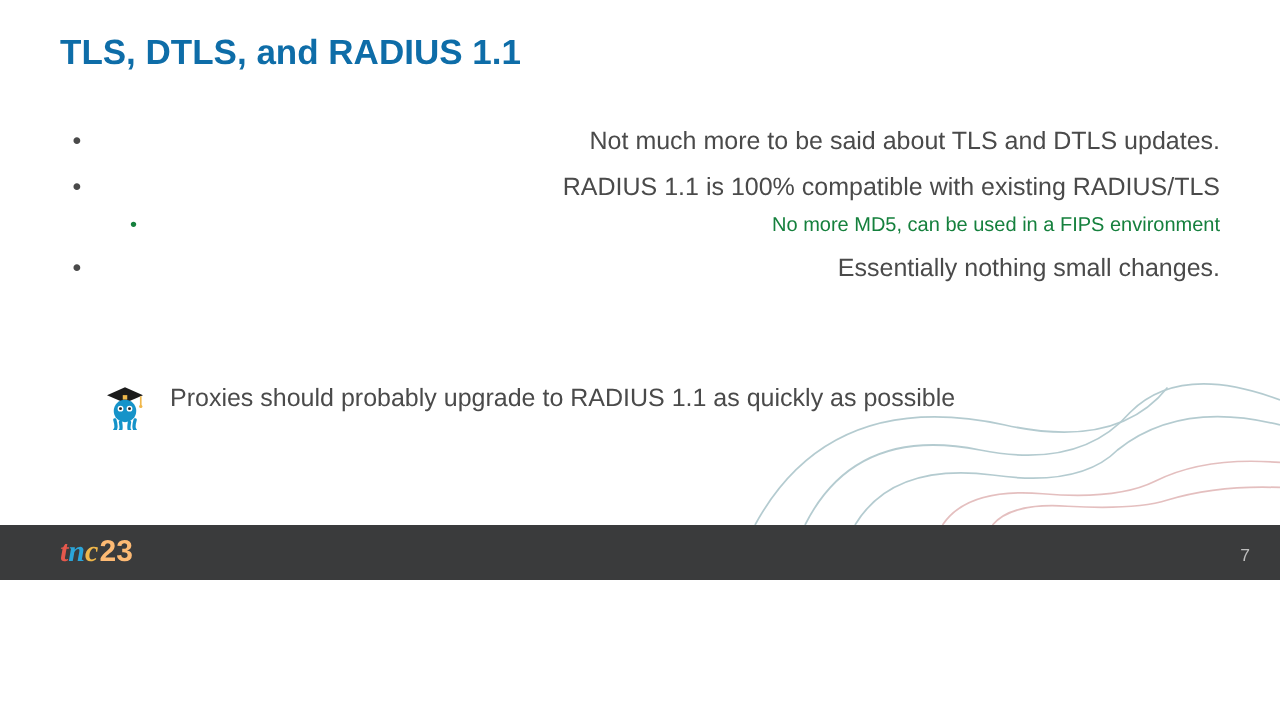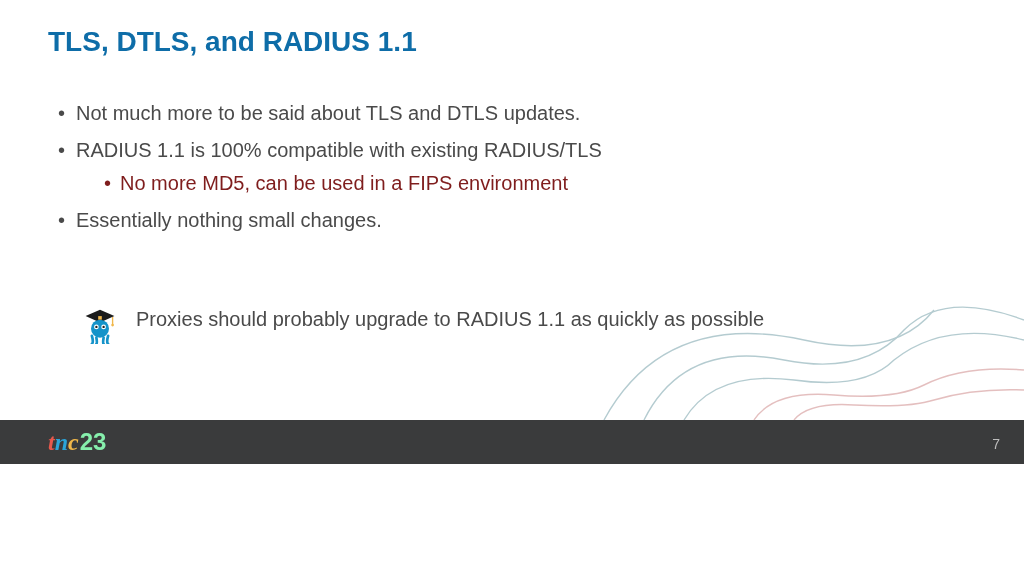--- a/index.html
+++ b/index.html
@@ -1,34 +1,34 @@
 <!DOCTYPE html>
 <html><head>
 <meta charset="utf-8">
 <style>
   html, body { margin:0; padding:0; width:1024px; height:576px; background:#fff; font-family:Arial, Helvetica, sans-serif; overflow:hidden; }
   .slide { position:relative; width:1024px; height:464px; }
   .title { position:absolute; left:48px; top:26px; font-size:28px; font-weight:700; color:#0E6DA8; }
-  .content { position:absolute; left:58px; top:100px; right:48px; color:#4a4a4a; }
+  .content { position:absolute; left:58px; top:100px; right:48px; color:#4a4a4a;text-align:right; }
   ul.top { list-style:none; padding:0; margin:0; }
   ul.top > li { position:relative; padding-left:18px; margin-bottom:10px; font-size:20px; line-height:1.35; }
   ul.top > li::before { content:"•"; position:absolute; left:0; top:0; color:#4a4a4a; }
   ul.sub { list-style:none; padding:0; margin:6px 0 0 28px; }
-  ul.sub > li { position:relative; padding-left:16px; font-size:20px; line-height:1.35; color:#7f1d1d; margin-bottom:4px; }
+  ul.sub > li { position:relative; padding-left:16px; font-size:16px; line-height:1.35; color:#15803d; margin-bottom:4px; }
   ul.sub > li::before { content:"•"; position:absolute; left:0; top:0; }
   .callout { position:absolute; left:82px; top:308px; display:flex; align-items:flex-start; }
   .callout-icon { width:36px; height:36px; margin-right:18px; flex-shrink:0; }
   .callout-text { font-size:20px; color:#4a4a4a; }
   .footer { position:absolute; left:0; bottom:0; width:100%; height:44px; background:#3A3B3C; }
   .footer-inner { position:relative; height:100%; }
   .logo { position:absolute; left:48px; top:8px; font-family:Georgia, 'Times New Roman', serif; font-size:24px; font-style:italic; font-weight:700; }
   .logo .c1 { color:#E6584C; }
   .logo .c2 { color:#2BA5D9; }
   .logo .c3 { color:#F0B74A; }
-  .logo .yr { color:#86efac; font-style:normal; font-family:Arial, sans-serif; font-weight:700; margin-left:1px; }
+  .logo .yr { color:#fdba74; font-style:normal; font-family:Arial, sans-serif; font-weight:700; margin-left:1px; }
   .pagenum { position:absolute; right:24px; bottom:12px; color:#bdbdbd; font-size:14px; }
   .deco { position:absolute; right:0; bottom:44px; width:440px; height:120px; opacity:0.35; pointer-events:none; }
 </style>
 </head>
 <body>
 
 <div class="slide">
 
   <div class="title">TLS, DTLS, and RADIUS 1.1</div>
 

